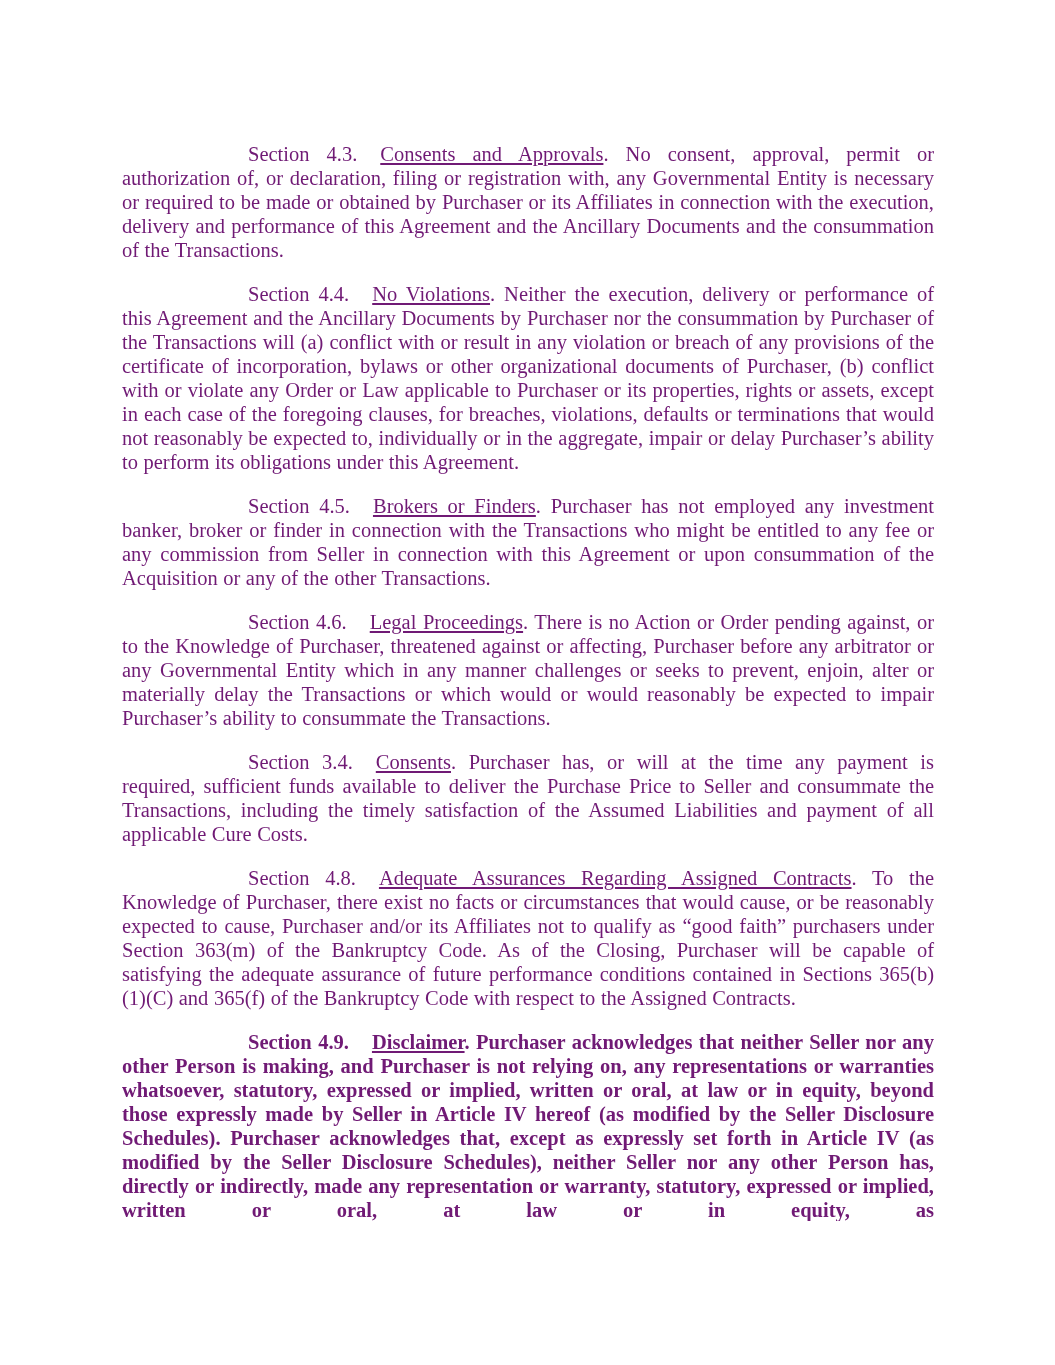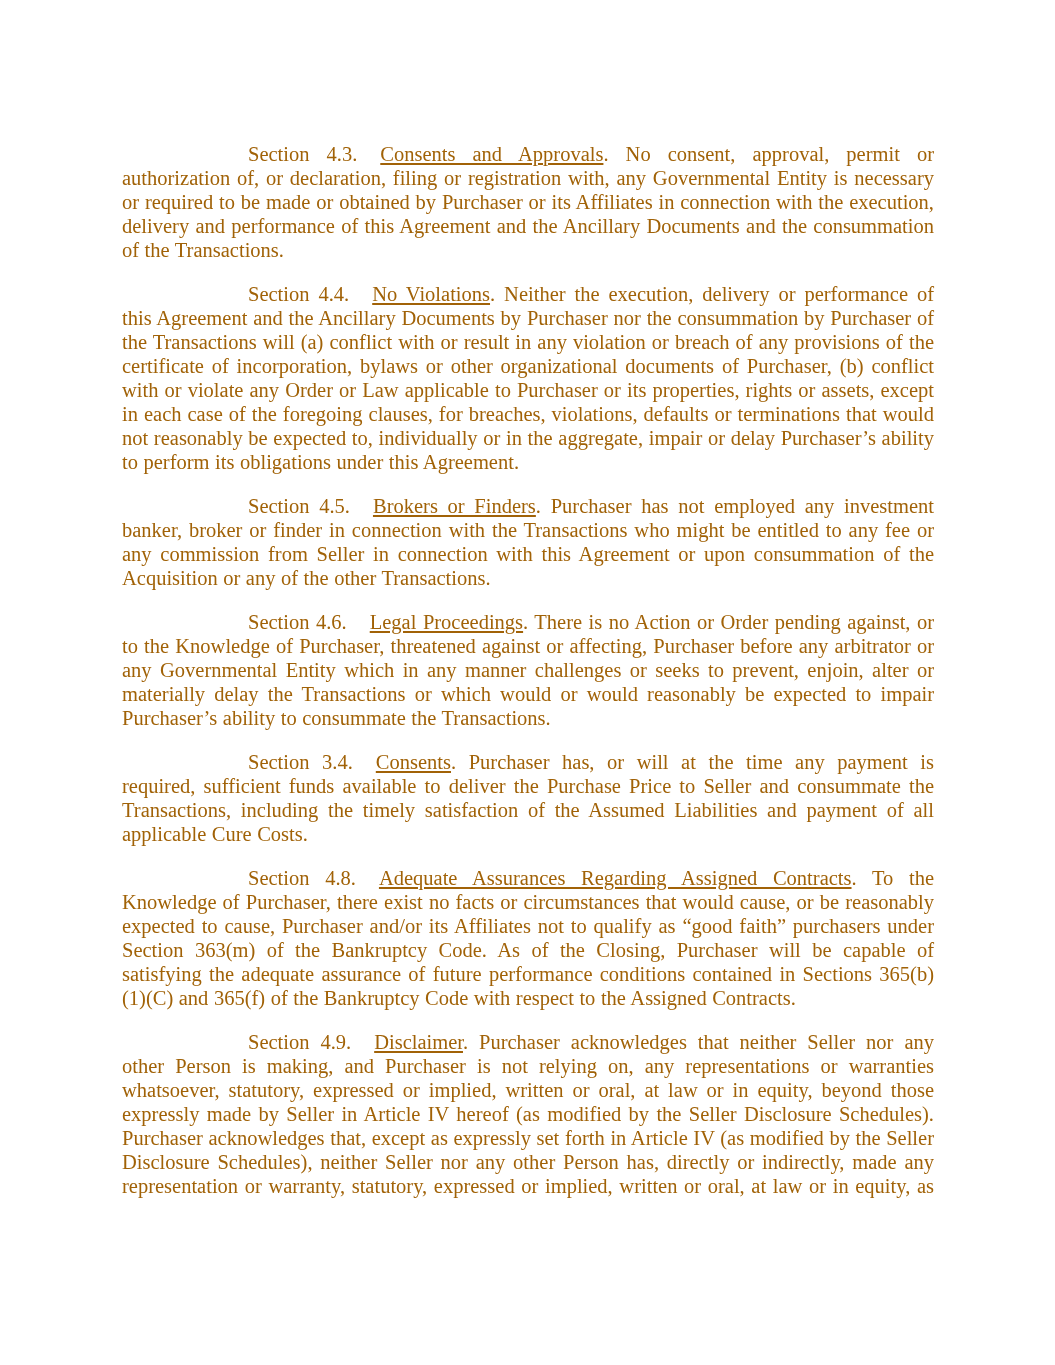--- a/index.html
+++ b/index.html
@@ -1,21 +1,21 @@
 <!DOCTYPE html>
 <html><head>
 <meta charset="utf-8">
 <style>
   html, body { margin: 0; padding: 0; background: #ffffff; }
   .page {
     position: relative;
     width: 1055px;
     height: 1221px;
     background: #ffffff;
-    color: #a16207;
+    color: #701a75;
     font-family: "Liberation Serif", serif;
     overflow: hidden;
   }
   .content {
     position: absolute;
     left: 122px;
     top: 142px;
     width: 812px;
   }
   p.para {
@@ -23,21 +23,21 @@
     font-size: 20.5px;
     line-height: 24px;
     text-align: justify;
     text-indent: 126px;
     word-spacing: 0.02em;
     hyphens: none;
   }
   p.para.continued {
     text-align-last: justify;
   }
-  p.para:last-child { margin-bottom: 0; }
+  p.para:last-child { margin-bottom: 0; font-weight: bold; }
   .heading { text-decoration: underline; }
   .tab {
     display: inline-block;
     width: 23px;
   }
   .footer {
     position: absolute;
     left: 0;
     top: 1220px;
     width: 100%;

